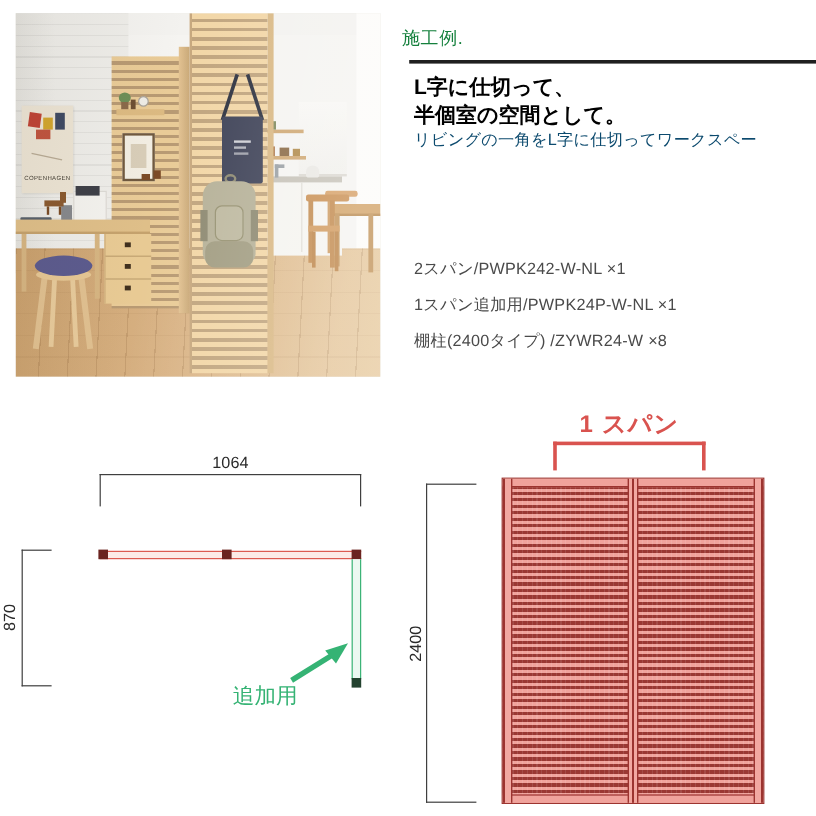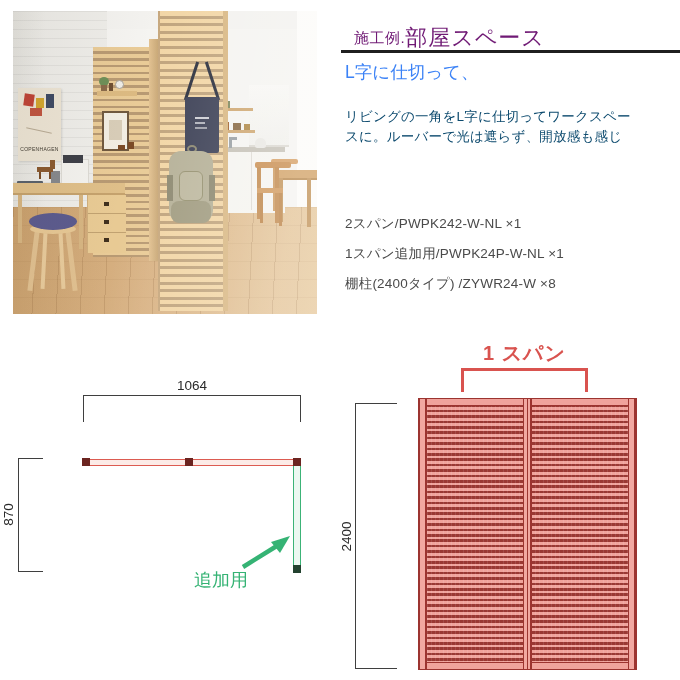--- a/index.html
+++ b/index.html
@@ -1,24 +1,24 @@
 <!DOCTYPE html>
 <html><head>
 <meta charset="utf-8">
 <style>
   html,body{margin:0;padding:0;background:#ffffff;}
   .canvas{position:relative;width:680px;height:680px;background:#ffffff;overflow:hidden;
           font-family:"Liberation Sans","DejaVu Sans",sans-serif;}
   .abs{position:absolute;}
   
-  .title-row{left:354px;top:23px;display:flex;align-items:center;color:#701a75;}
+  .title-row{left:335px;top:23px;display:flex;align-items:flex-end;color:#15803d;}
   .title-prefix{font-size:15px;font-weight:500;letter-spacing:.5px;}
   .title-main{font-size:22px;font-weight:500;letter-spacing:1px;}
   .divider{left:341px;top:50px;width:339px;height:3px;background:#1f1f1f;}
-  .subtitle{left:345px;top:60px;font-size:17.5px;font-weight:normal;color:#3b82f6;line-height:24px;}
+  .subtitle{left:345px;top:60px;font-size:17.5px;font-weight:bold;color:#000000;line-height:24px;}
   .bodytext{left:345px;top:107px;font-size:13.5px;color:#0c4a6e;line-height:19.5px;letter-spacing:.2px;}
   .item-heading{left:345px;top:189px;font-size:16.5px;font-weight:bold;color:#3a3a3a;letter-spacing:.5px;}
   .item-line{left:345px;font-size:13.5px;color:#4a4a4a;line-height:17px;letter-spacing:.2px;}
   
   .dim-label{font-size:13.5px;color:#2a2a2a;text-align:center;}
   .rot{transform:rotate(-90deg);}
   .bracket-down{border-top:1.4px solid #3f3f3f;border-left:1.4px solid #3f3f3f;border-right:1.4px solid #3f3f3f;}
   .bracket-right{border-left:1.4px solid #3f3f3f;border-top:1.4px solid #3f3f3f;border-bottom:1.4px solid #3f3f3f;}
   .red-wall{left:83px;top:459px;width:218px;height:7px;box-sizing:border-box;background:#fcebe7;
             border-top:1.8px solid #dc5b51;border-bottom:1.8px solid #dc5b51;}
@@ -169,29 +169,28 @@
       <div class="abs" style="left:35px;top:22px;width:4px;height:56px;background:#e7ca9b;transform:rotate(-3deg);"></div>
       <div class="abs" style="left:5px;top:13px;width:46px;height:10px;background:#e6c794;border-radius:50%;"></div>
       <div class="abs" style="left:4px;top:2px;width:48px;height:17px;background:#5c5b8e;border-radius:50%;"></div>
     </div>
 
     <div class="abs photo-overlay"></div>
   </div>
 
   <div class="abs title-row">
     <span class="title-prefix">施工例.</span>
-    <span class="title-main">部屋スペース</span>
   </div>
   <div class="abs divider"></div>
   <div class="abs subtitle">
     <div>L字に仕切って、</div>
+    <div>半個室の空間として。</div>
   </div>
   <div class="abs bodytext">
     <div>リビングの一角をL字に仕切ってワークスペー</div>
-    <div>スに。ルーバーで光は遮らず、開放感も感じ</div>
   </div>
   <div class="abs item-line" style="top:215px;">2スパン/PWPK242-W-NL ×1</div>
   <div class="abs item-line" style="top:245px;">1スパン追加用/PWPK24P-W-NL ×1</div>
   <div class="abs item-line" style="top:275px;">棚柱(2400タイプ) /ZYWR24-W ×8</div>
 
   <div class="abs dim-label" style="left:168px;top:378px;width:48px;">1064</div>
   <div class="abs bracket-down" style="left:83px;top:395px;width:216px;height:26px;"></div>
   <div class="abs bracket-right" style="left:18px;top:458px;width:24px;height:112px;"></div>
   <div class="abs dim-label rot" style="left:-10px;top:507px;width:36px;height:15px;">870</div>
 

